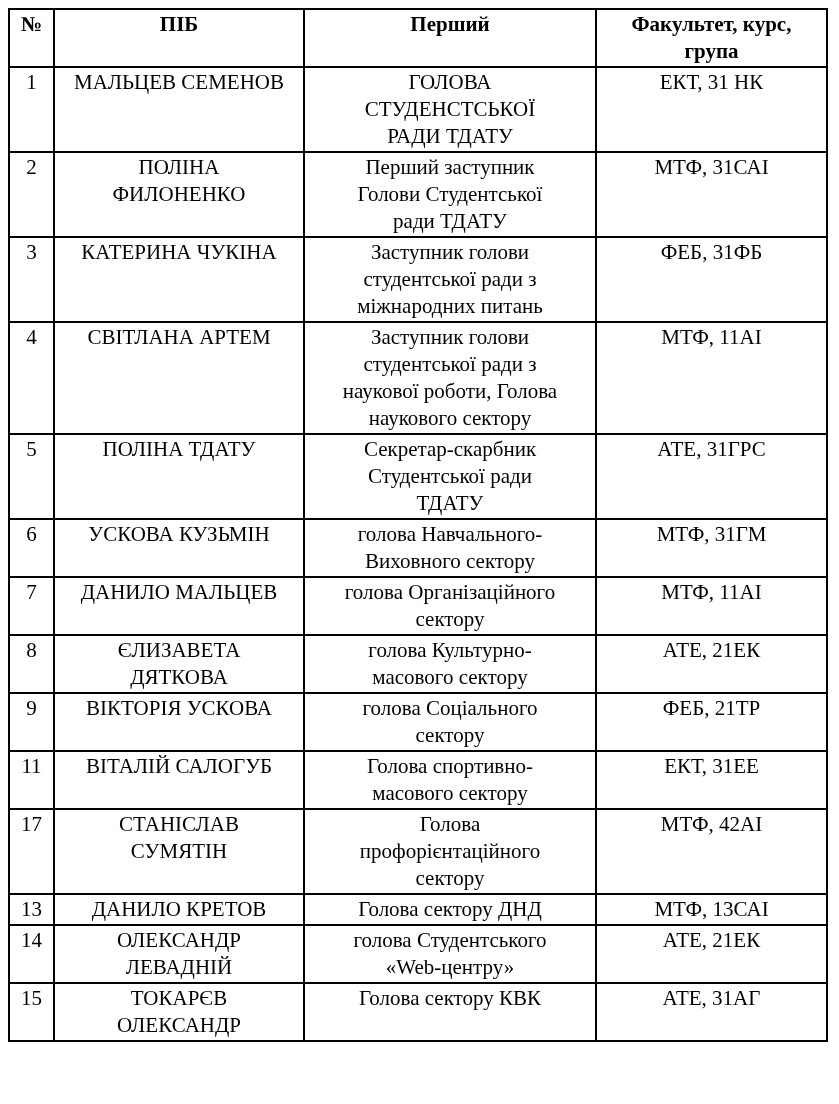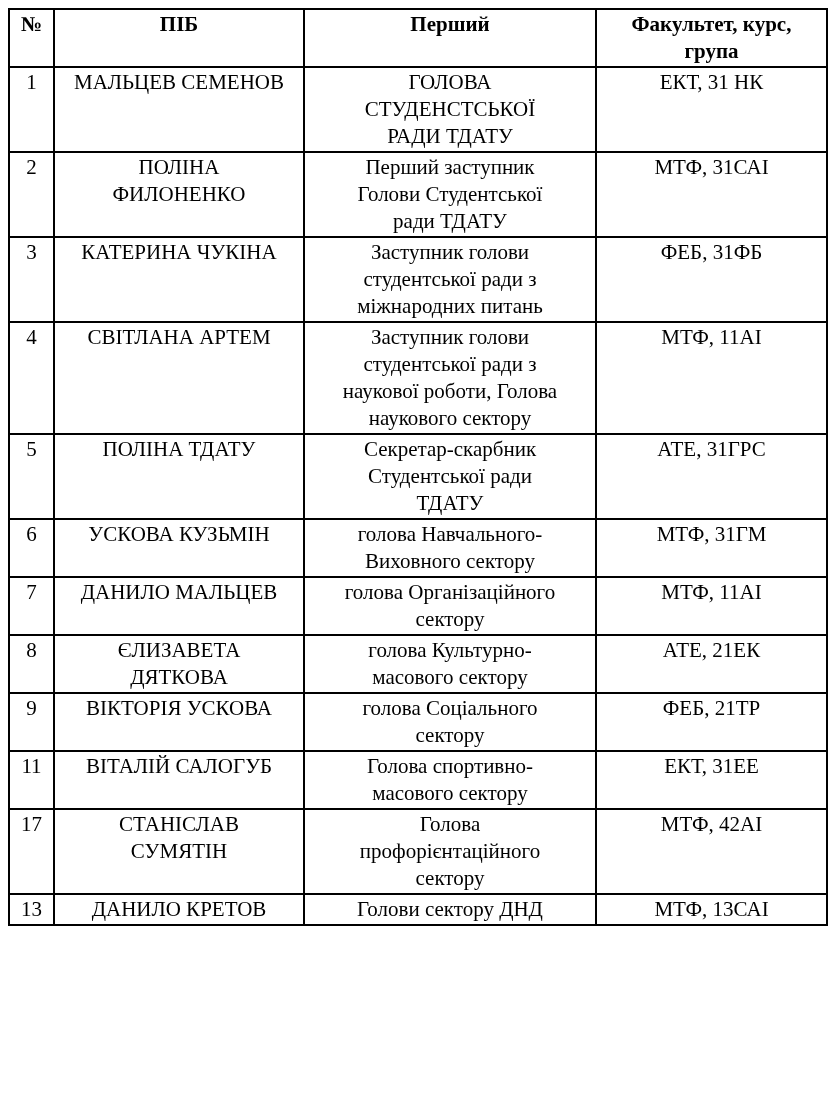--- a/index.html
+++ b/index.html
@@ -148,18 +148,33 @@
           <td>СТАНІСЛАВ
 СУМЯТІН</td>
           <td>Голова
 профорієнтаційного
 сектору</td>
           <td>МТФ, 42АІ</td>
         </tr>
         <tr>
           <td>13</td>
           <td>ДАНИЛО КРЕТОВ</td>
-          <td>Голови сектору ДНД</td>
+          <td>Голова сектору ДНД</td>
           <td>МТФ, 13САІ</td>
+        </tr>
+        <tr>
+          <td>14</td>
+          <td>ОЛЕКСАНДР
+ЛЕВАДНІЙ</td>
+          <td>голова Студентського
+«Web-центру»</td>
+          <td>АТЕ, 21ЕК</td>
+        </tr>
+        <tr>
+          <td>15</td>
+          <td>ТОКАРЄВ
+ОЛЕКСАНДР</td>
+          <td>Голова сектору КВК</td>
+          <td>АТЕ, 31АГ</td>
         </tr>
       </tbody>
   </table>
 </div>
 
 </body></html>

